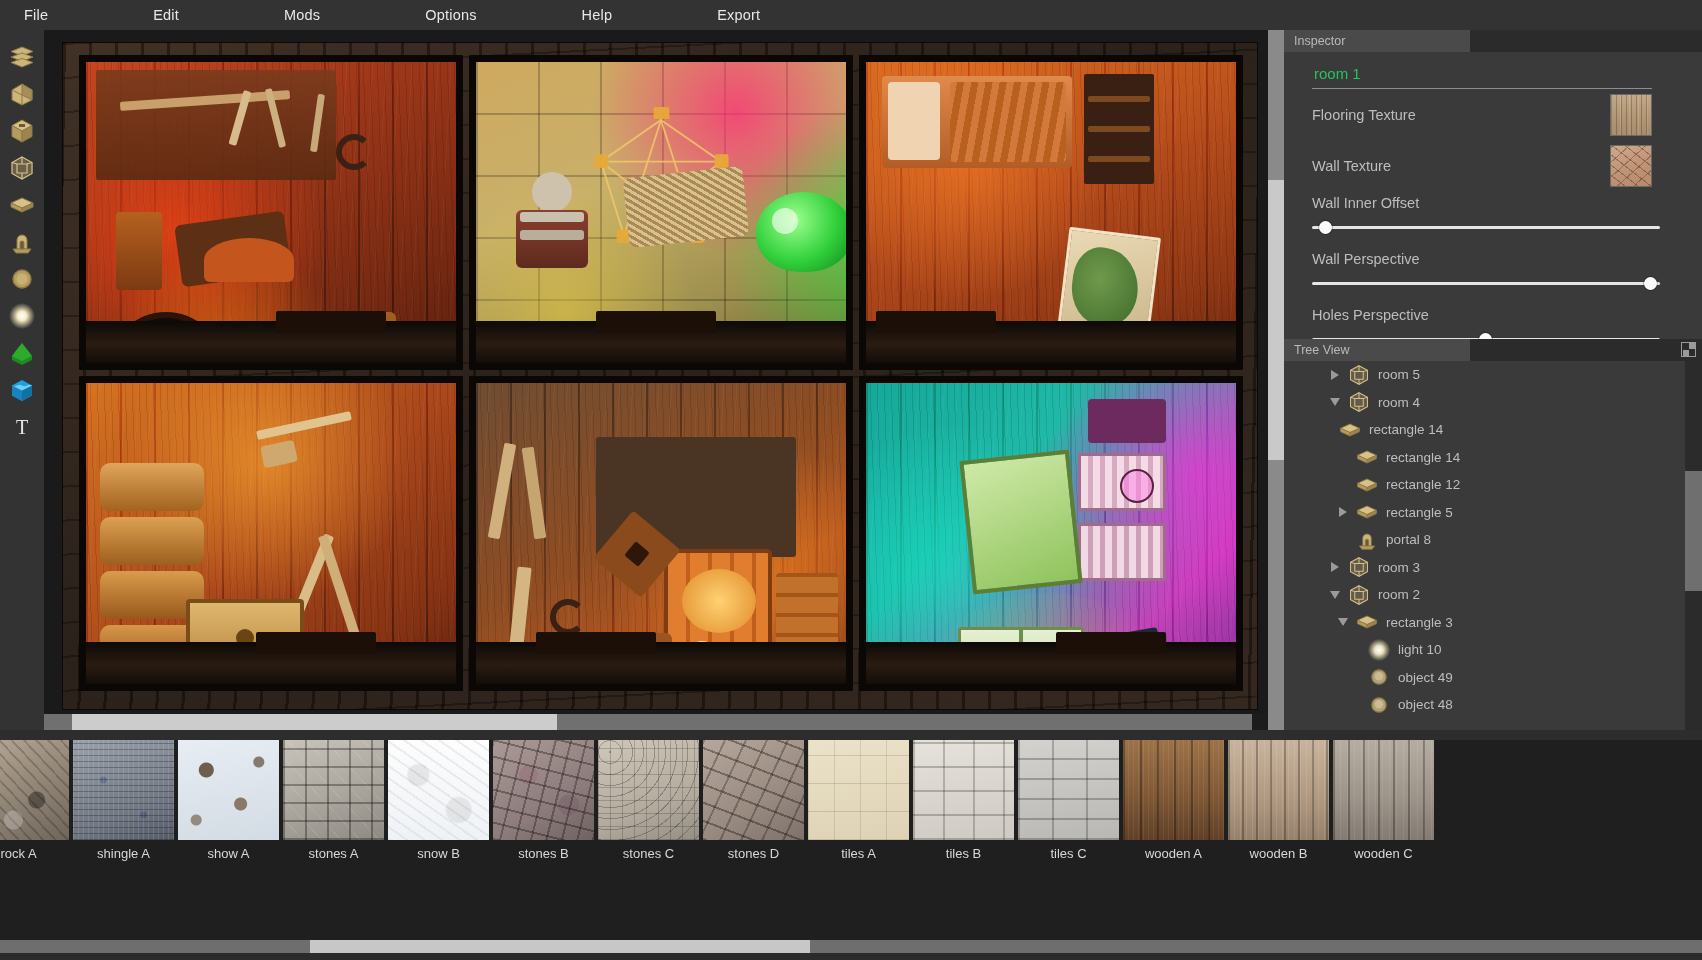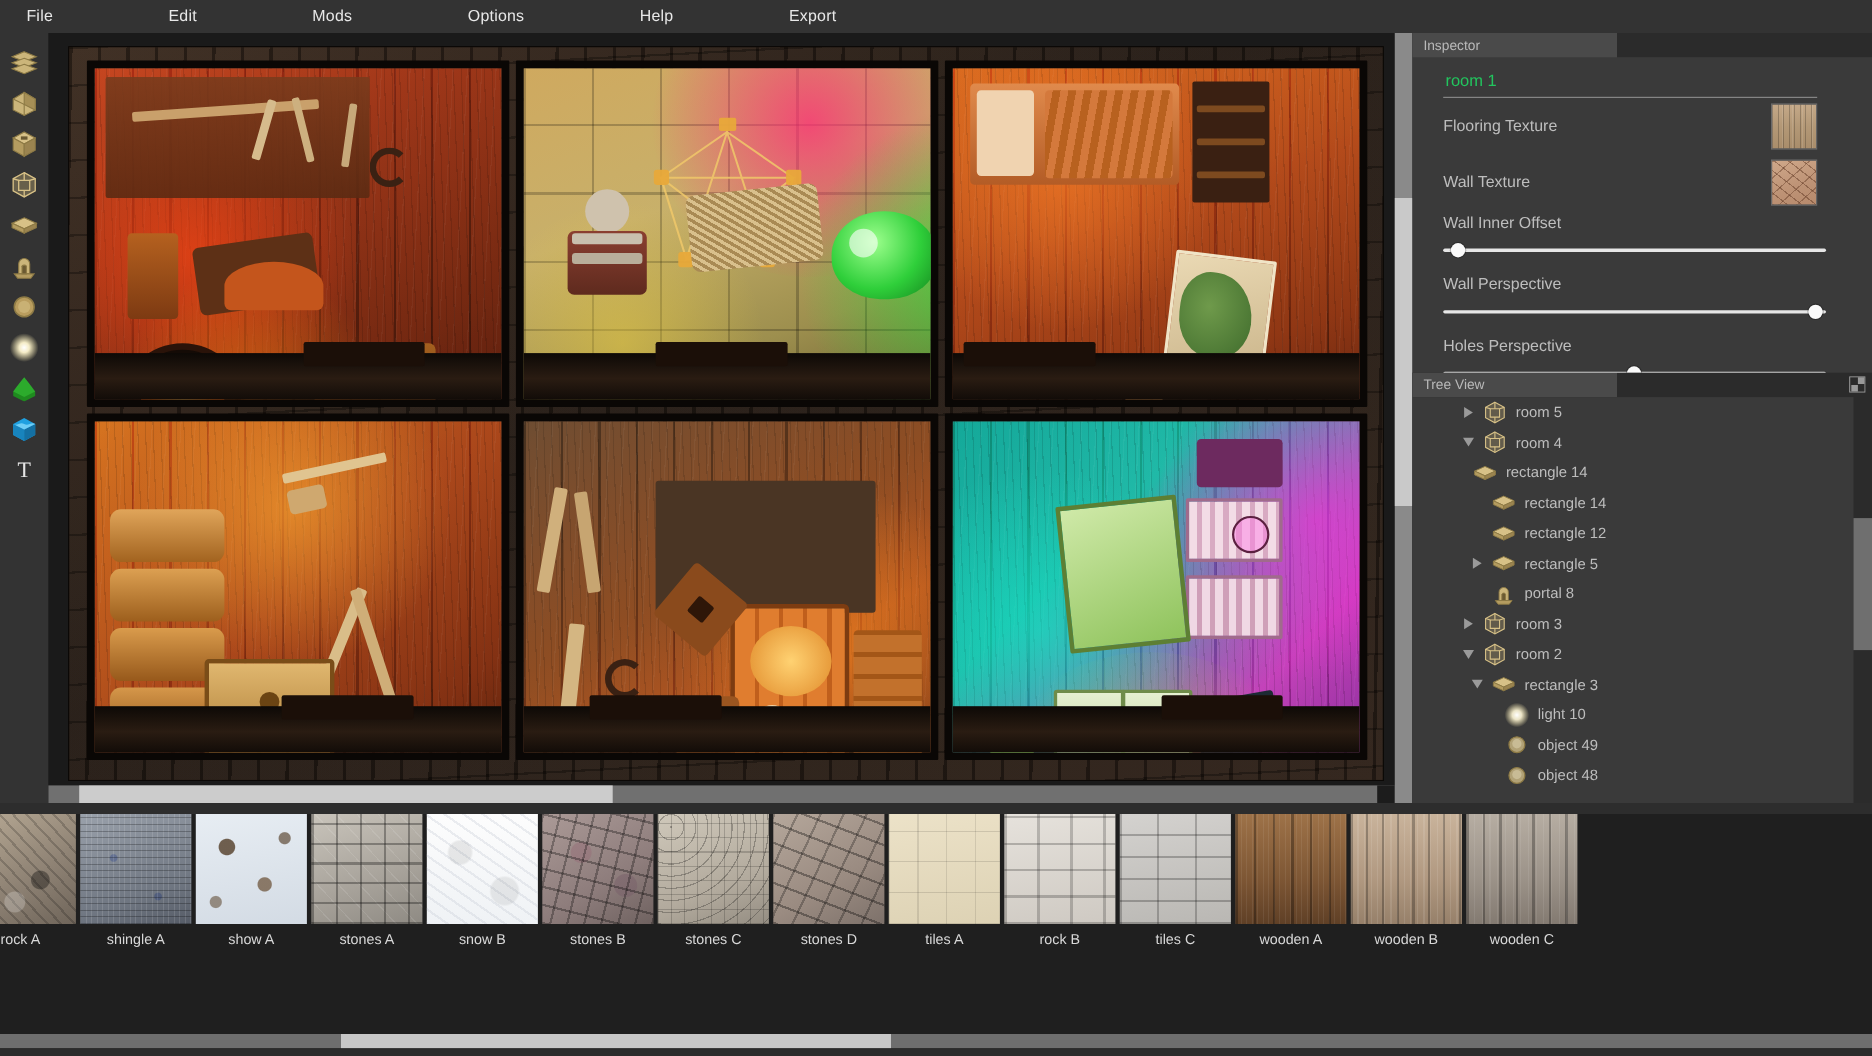--- a/index.html
+++ b/index.html
@@ -891,21 +891,21 @@
         </div>
 
 
         <div class="tex-cell">
           <div class="tex-img t-tilesA"></div>
           <div class="tex-caption">tiles A</div>
         </div>
 
         <div class="tex-cell">
           <div class="tex-img t-tilesB"></div>
-          <div class="tex-caption">rock B</div>
+          <div class="tex-caption">tiles B</div>
         </div>
 
         <div class="tex-cell">
           <div class="tex-img t-tilesC"></div>
           <div class="tex-caption">tiles C</div>
         </div>
 
         <div class="tex-cell">
           <div class="tex-img t-woodenA"></div>
           <div class="tex-caption">wooden A</div>

